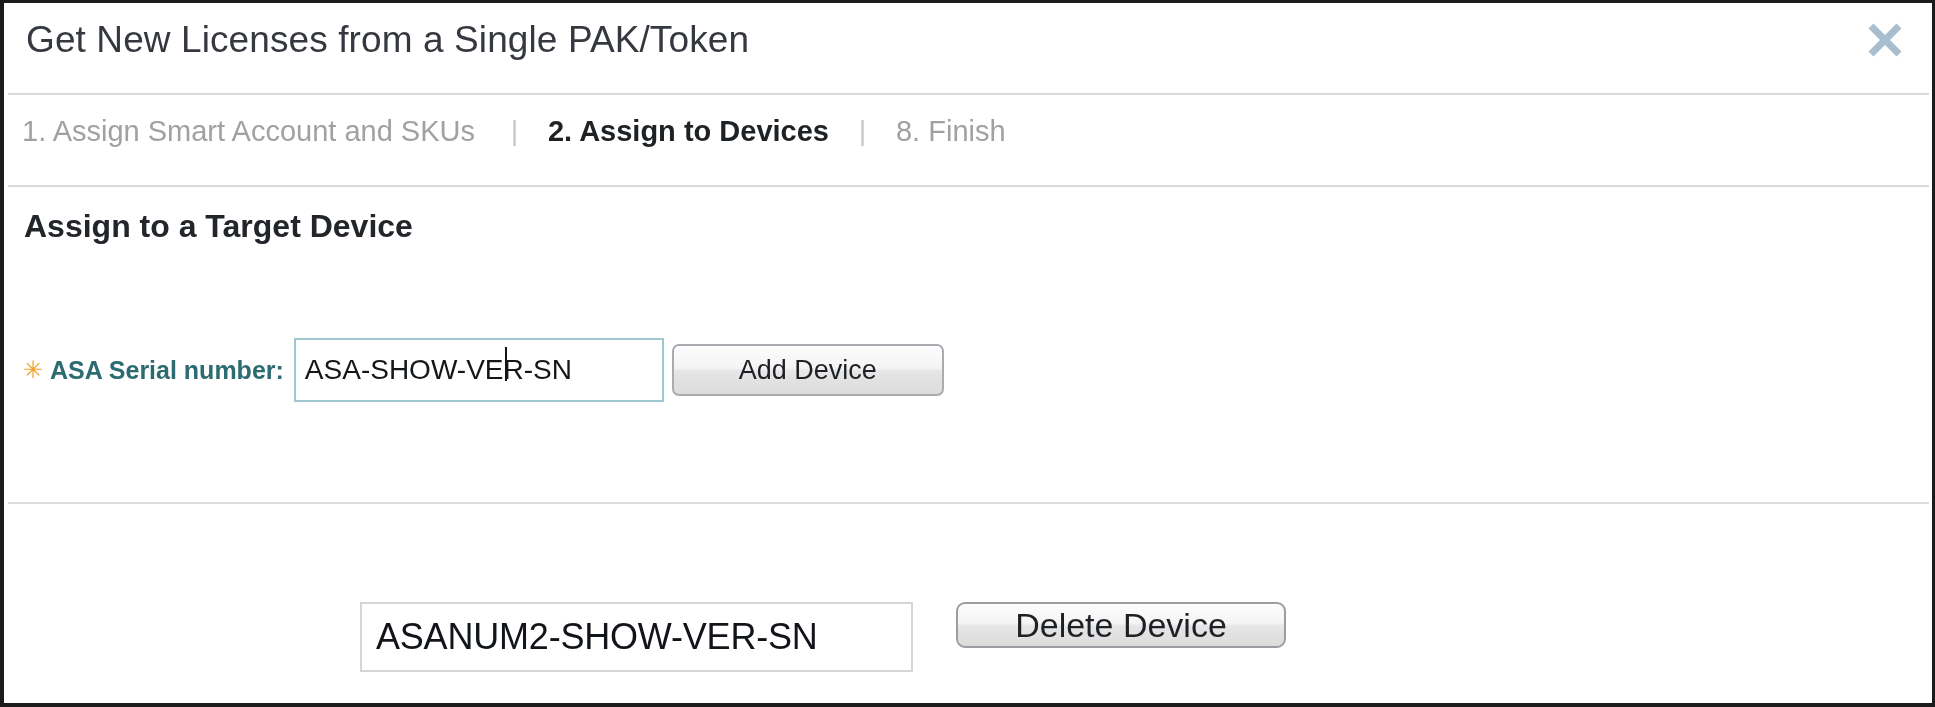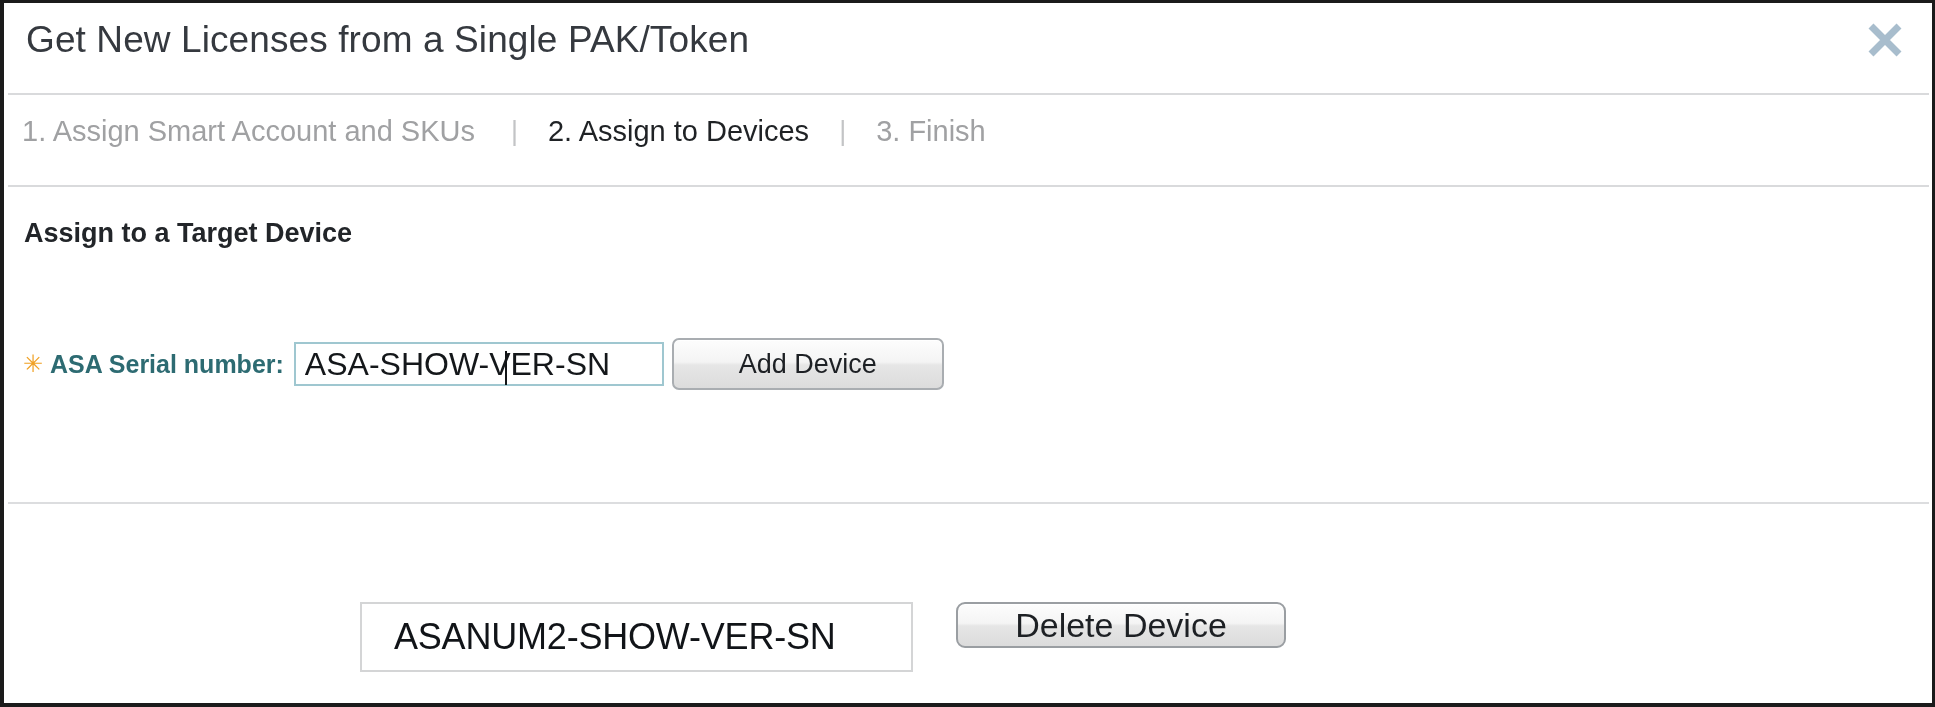--- a/index.html
+++ b/index.html
@@ -105,37 +105,37 @@
     font-size: 29px;
     white-space: nowrap;
   }
   .step.inactive {
     color: #a0a1a3;
     font-weight: 400;
     cursor: pointer;
   }
   .step.active {
     color: #1f2225;
-    font-weight: normal;
+    font-weight: bold;
   }
   .step-sep {
     color: #c3c4c6;
     font-size: 27px;
     padding: 0 0;
     margin: 0 30px;
     user-select: none;
   }
   .step.inactive.first { margin-right: 6px; }
 
   
   .section-heading {
     position: absolute;
     left: 16px;
-    top: 212px;
-    font-size: 27px;
+    top: 202px;
+    font-size: 32px;
     font-weight: bold;
     color: #222529;
     white-space: nowrap;
   }
 
   .field-row {
     position: absolute;
     left: 0;
     top: 332px;
     display: flex;
@@ -157,25 +157,25 @@
     font-size: 25px;
     font-weight: bold;
     color: #2d6b72;
     white-space: nowrap;
     margin-right: 10px;
   }
 
   .serial-input {
     box-sizing: border-box;
     width: 370px;
-    height: 44px;
+    height: 64px;
     border: 2px solid #9fc7d0;
     background: #ffffff;
     font-family: "Liberation Sans", sans-serif;
-    font-size: 32px;
+    font-size: 28px;
     color: #14171a;
     padding: 0 8px 0 9px;
     outline: none;
     border-radius: 0;
   }
 
   
   .input-wrap { position: relative; display: inline-block; }
   .caret {
     position: absolute;
@@ -216,21 +216,21 @@
 
   .device-box {
     box-sizing: border-box;
     width: 553px;
     height: 70px;
     border: 2px solid #d4d5d6;
     background: #ffffff;
     overflow: hidden;
     display: flex;
     align-items: center;
-    padding-left: 32px;
+    padding-left: 14px;
   }
   .device-box-text {
     font-size: 36px;
     color: #111418;
     white-space: nowrap;
     letter-spacing: -0.2px;
   }
 
   .btn-delete {
     margin-left: 43px;
@@ -260,21 +260,21 @@
         </div>
       </div>
 
       <div class="divider top-rule"></div>
 
       <div class="steps">
         <span class="step inactive first">1. Assign Smart Account and SKUs</span>
         <span class="step-sep">|</span>
         <span class="step active">2. Assign to Devices</span>
         <span class="step-sep">|</span>
-        <span class="step inactive">3. Finish</span>
+        <span class="step inactive">8. Finish</span>
       </div>
 
       <div class="divider steps-rule"></div>
 
       <div class="section-heading">Assign to a Target Device</div>
 
       <div class="field-row">
         <span class="req-asterisk">✳</span>
 
         <span class="field-label">ASA Serial number:</span>

